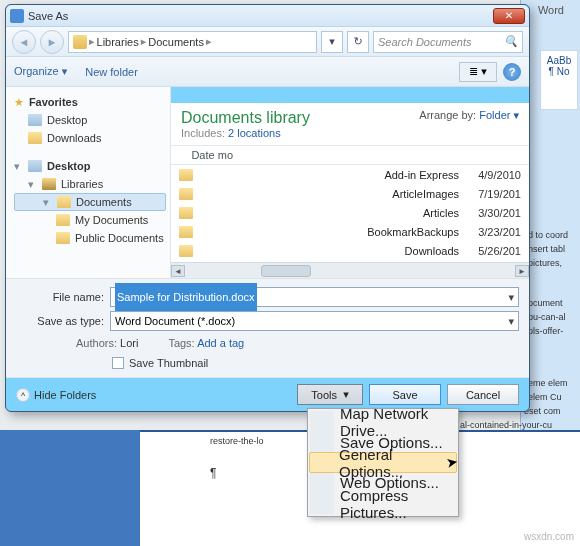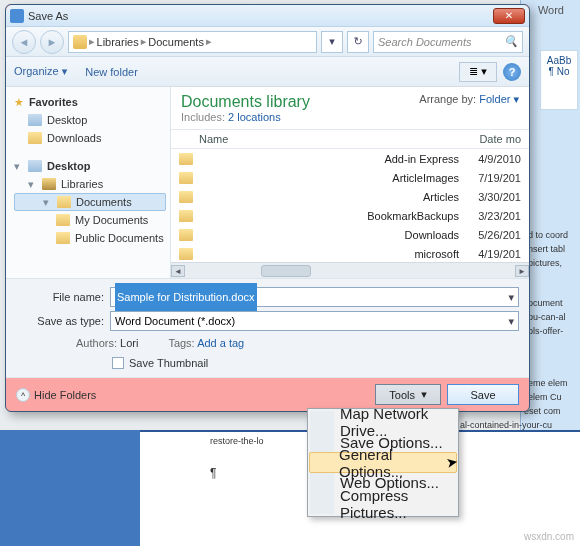--- a/index.html
+++ b/index.html
@@ -47,21 +47,21 @@
     font-size: 9px;
     white-space: nowrap;
     overflow: hidden;
   }
   
   
   .dialog {
     position: absolute;
     left: 5px; top: 4px;
     width: 525px; height: 408px;
-    background: #fca5a5;
+    background: #7dd3fc;
     border: 1px solid #375a7c;
     border-radius: 6px;
     box-shadow: 4px 4px 10px rgba(0,0,0,0.3);
     display: flex;
     flex-direction: column;
   }
   .titlebar {
     height: 22px;
     background: linear-gradient(#e8f2fb,#d3e6f7);
     border-bottom: 1px solid #bcd4e8;
@@ -151,21 +151,21 @@
   .tree-item.fav{color:#333;}
   .star{color:#e8b23c;}
   .indent1{padding-left:14px;}
   .indent2{padding-left:28px;}
   .caret{width:9px;color:#7d8d9c;}
   .folder-icon{width:14px;height:12px;background:linear-gradient(#fce49b,#e9c268);border-radius:1px;}
   .computer-icon{width:14px;height:12px;background:linear-gradient(#c9dcef,#9bbfdf);border-radius:1px;}
   .lib-icon{width:14px;height:12px;background:linear-gradient(#f7d98a,#b08a3f);border-radius:1px;}
   .tree-item.selected{background:#d5e7f7;border:1px solid #9ec4e6;border-radius:2px;}
   
-  .listpane{flex:1;display:flex;flex-direction:column;background:#fff;overflow:hidden;}
+  .listpane{flex:1;display:flex;flex-direction:column;background:#fff;overflow:hidden;margin-top:16px;}
   .libheader{padding:6px 10px;display:flex;align-items:flex-start;}
   .libtitle{color:#2a8f4c;font-size:16px;}
   .libsub{color:#888;font-size:11px;}
   .libsub a{color:#1f5ea8;}
   .arrange{margin-left:auto;color:#555;font-size:11px;}
   .arrange a{color:#1f5ea8;}
   .colhead{display:flex;border-top:1px solid #e2e8ee;border-bottom:1px solid #e2e8ee;height:20px;align-items:center;font-size:11px;color:#455;}
   .colhead .c1{flex:1;padding-left:28px;}
   .colhead .c2{width:70px;text-align:right;padding-right:8px;}
   .filelist{flex:1;overflow:hidden;}
@@ -337,21 +337,20 @@
             <span>Includes:</span>
             <a>2 locations</a>
           </div>
         </div>
         <div class="arrange">
           <span>Arrange by:</span>
           <a><span>Folder</span> ▾</a>
         </div>
       </div>
       <div class="colhead">
-        <div class="c1">Name</div>
         <div class="c2">Date mo</div>
       </div>
       <div class="filelist" id="filelist">
           <div class="row">
             <span class="folder-icon"></span>
             <span class="fname">Add-in Express</span>
             <span class="fdate">4/9/2010</span>
           </div>
           <div class="row">
             <span class="folder-icon"></span>
@@ -413,20 +412,21 @@
   </div>
 
   <div class="footer">
     <div class="hide-folders">
       <span class="hide-caret">˄</span>
       <span>Hide Folders</span>
     </div>
     <div class="flex"></div>
     <div class="btn tools pressed"><span>Tools</span>&nbsp;&nbsp;▾</div>
     <div class="btn save">Save</div>
+    <div class="btn">Cancel</div>
   </div>
 </div>
 
 <div class="menu">
   <div class="iconstrip"></div>
   <div id="menu-items">
       <div class="menu-item">Map Network Drive...</div>
       <div class="menu-item">Save Options...</div>
       <div class="menu-item hover">General Options...</div>
       <div class="menu-item">Web Options...</div>

